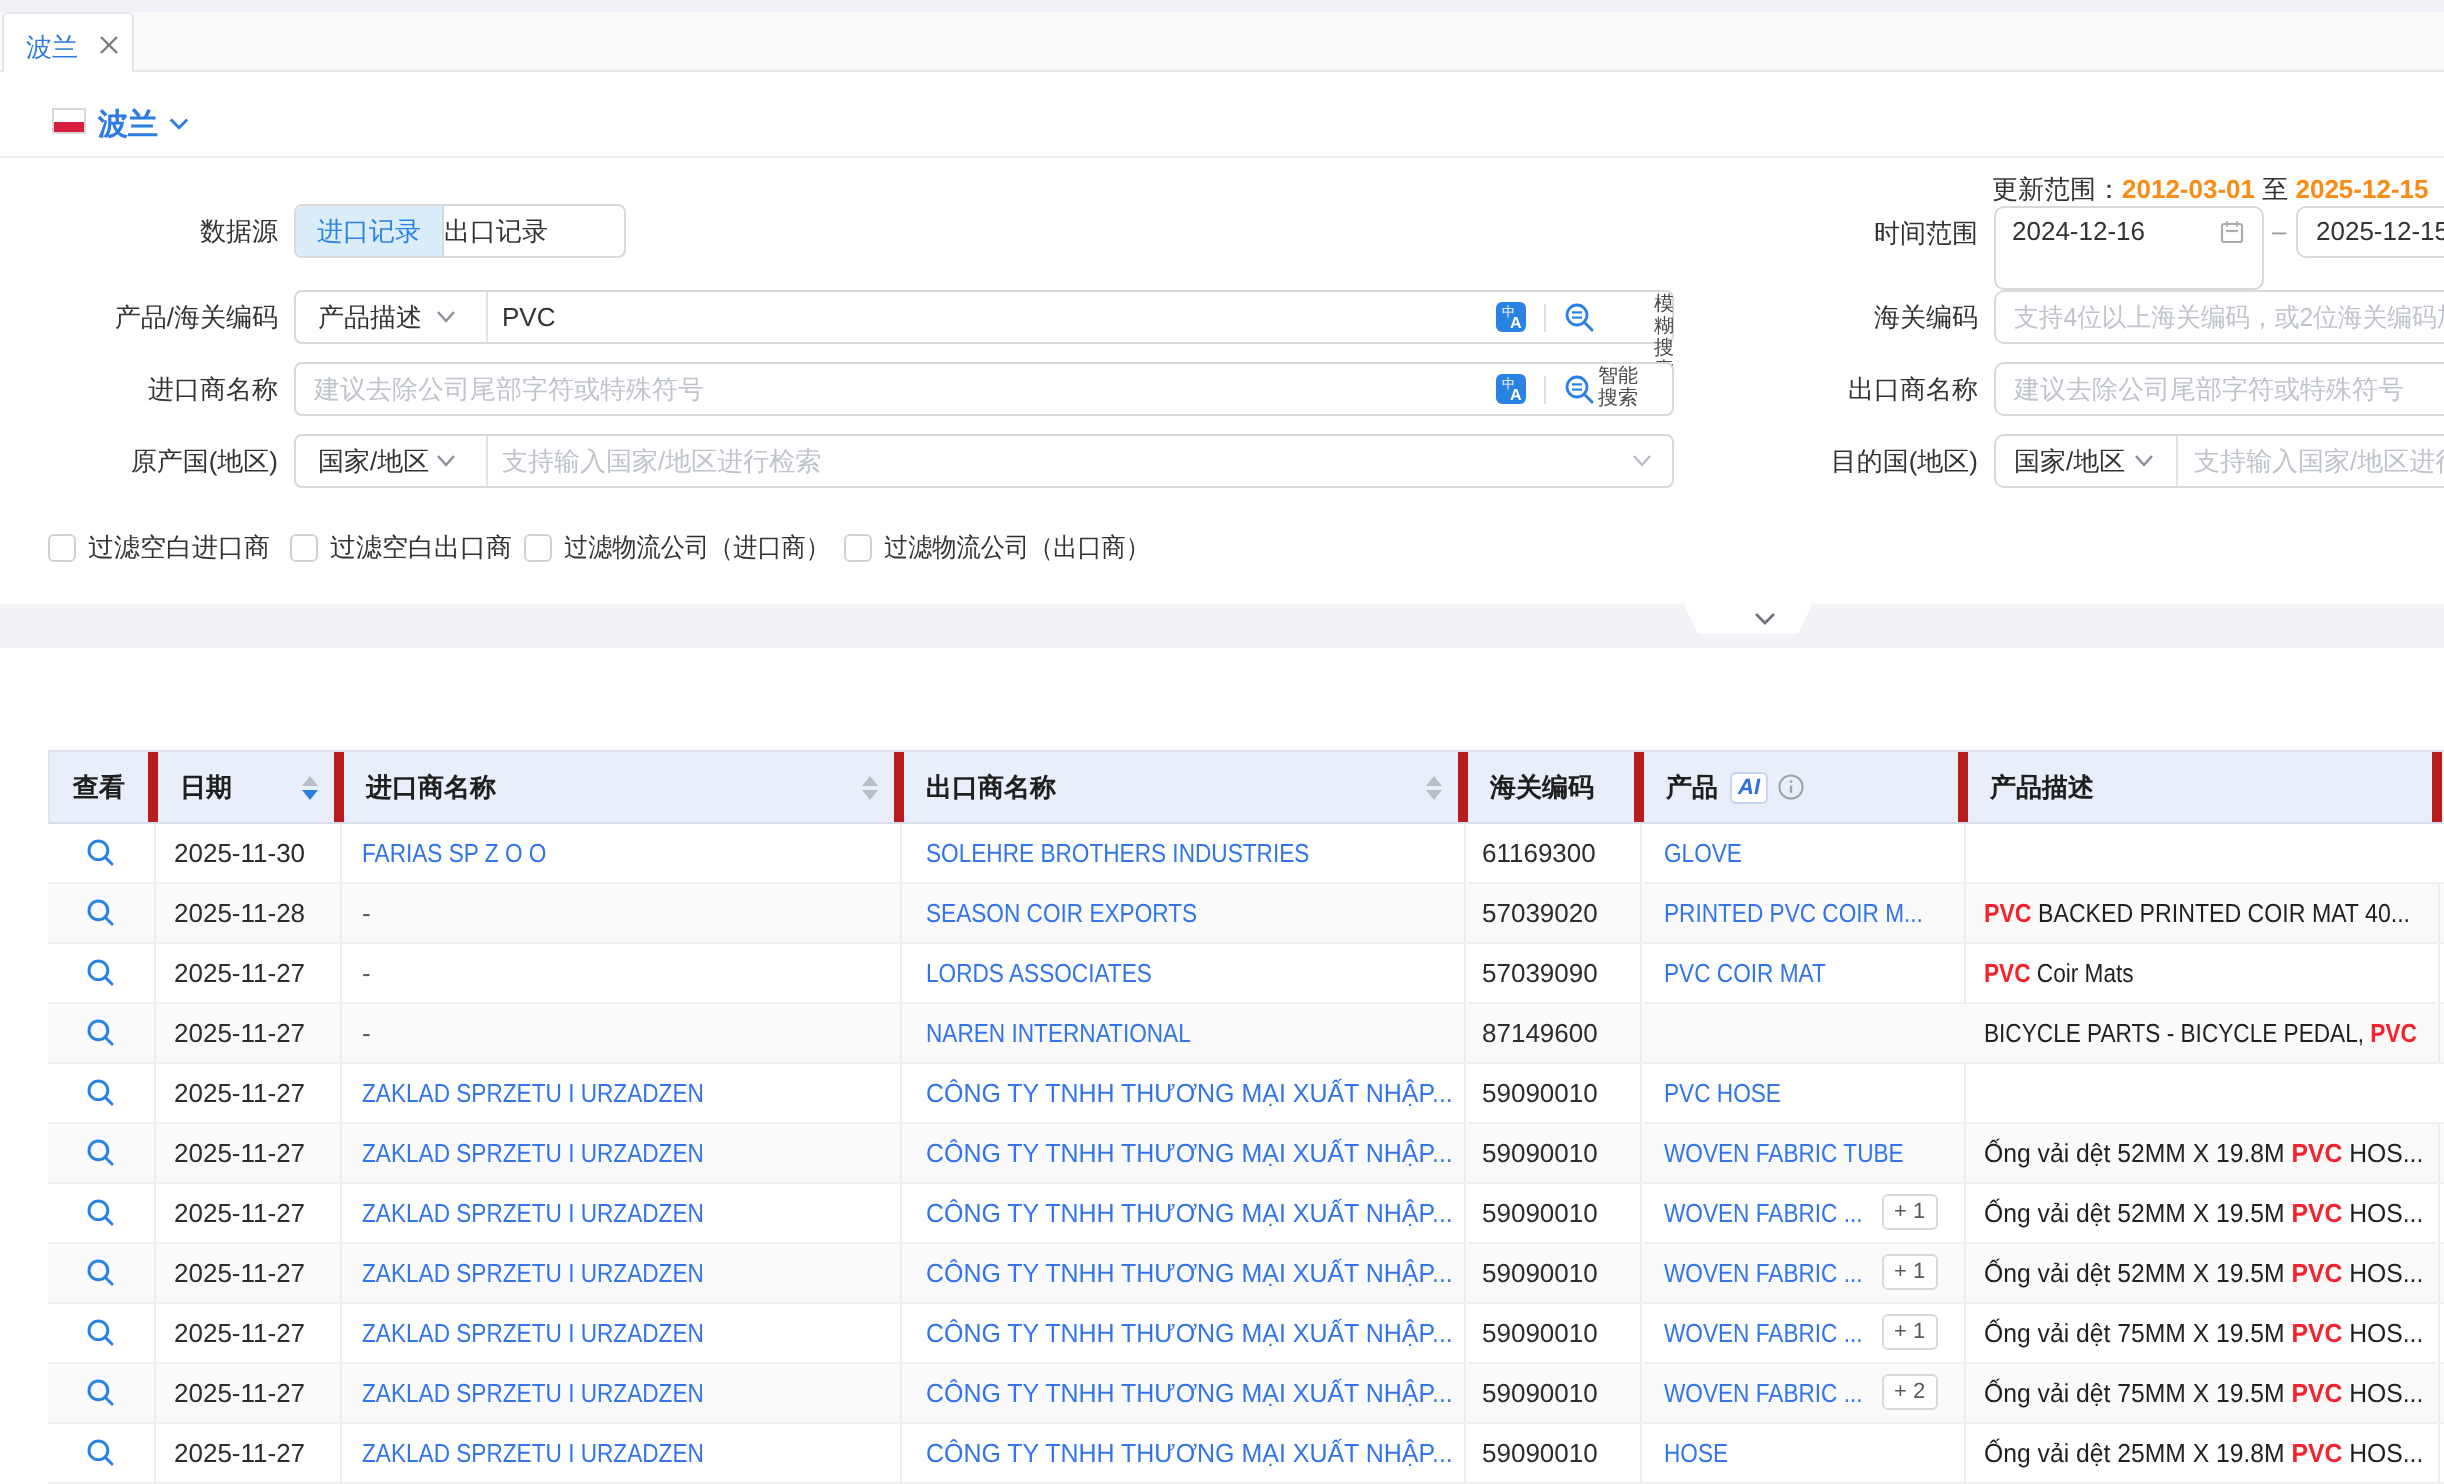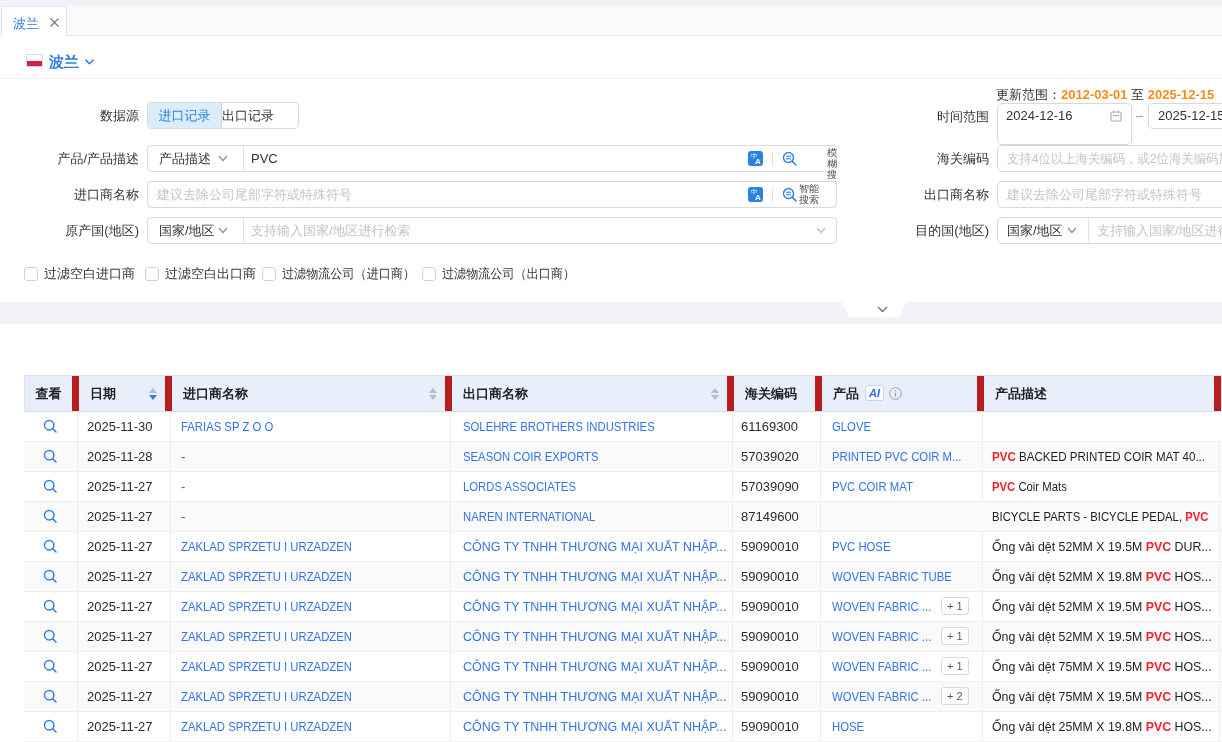--- a/index.html
+++ b/index.html
@@ -19,21 +19,21 @@
 .flag { position:absolute; left:26px; top:17px; width:17px; height:13px; border:1px solid #d9d9d9; }
 .flag .w { position:absolute; left:0; top:0; width:15px; height:5.5px; background:#fff; }
 .flag .r { position:absolute; left:0; top:5.5px; width:15px; height:5.5px; background:#d81e3f; }
 .ctitle { position:absolute; left:49px; top:16px; font-size:15px; font-weight:bold; color:#2d7ce0; }
 
 .label { position:absolute; text-align:right; color:#333; font-size:13px; line-height:27px; height:27px; }
 .fld { position:absolute; background:#fff; border:1px solid #d9d9d9; border-radius:4px; }
 .ph { color:#bfc3cc; font-size:13px; line-height:25px; white-space:nowrap; }
 .seldiv { position:absolute; top:0; bottom:0; width:1px; background:#e3e3e3; }
 
-.seg { position:absolute; left:147px; top:102px; width:152px; height:27px; border:1px solid #d9d9d9;
+.seg { position:absolute; left:147px; top:102px; width:166px; height:27px; border:1px solid #d9d9d9;
   border-radius:4px; background:#fff; }
 .seg .b1 { position:absolute; left:0; top:0; width:73px; height:25px; background:#dcedfa;
   border-radius:3px 0 0 3px; color:#2a82e4; text-align:center; line-height:25px; }
 .seg .b2 { position:absolute; left:73px; top:0; width:72px; height:25px; border-left:1px solid #d9d9d9;
   color:#333; line-height:25px; }
 
 .cb { position:absolute; top:266px; height:15px; line-height:15px; color:#333; }
 .cb i { display:inline-block; width:14px; height:14px; border:1px solid #d2d2d2; border-radius:3px;
   background:#fff; vertical-align:-3px; margin-right:6px; }
 
@@ -41,21 +41,21 @@
 .notch { position:absolute; left:842px; top:0; width:64px; height:0;
   border-top:15px solid #fff; border-left:7px solid transparent; border-right:7px solid transparent; }
 
 .sumline { position:absolute; left:24px; top:343px; font-size:14px; font-weight:bold; color:#1f1f1f;margin-top:36px; }
 .sumline .n { color:#fa4126; }
 
 .tblclip { position:absolute; left:24px; top:375px; width:1198px; height:367px; overflow:hidden; }
 .tbl { position:absolute; left:0; top:0; width:1260px; }
 .thead { position:relative; height:37px; background:#e9eefb; border:1px solid #dfe3ee; border-bottom:1px solid #d8ddeb; }
 .th { position:absolute; top:0; height:35px; line-height:35px; font-weight:bold; color:#1f1f1f;
-  border-right:7px solid #b91c1c; padding-left:11px; }
+  border-right:5px solid #b91c1c; padding-left:11px; }
 .trow { position:relative; height:30px; border-bottom:1px solid #f0f0f0; background:#fff; }
 .trow.alt { background:#fafafa; }
 .td { position:absolute; top:0; height:29px; line-height:29px; border-right:1px solid #ebedf0;
   white-space:nowrap; overflow:hidden; }
 .lnk { color:#3274e9; }
 .sc { display:inline-block; transform:scaleX(0.87); transform-origin:0 50%; white-space:nowrap; }
 .red { color:#f5222d; font-weight:bold; }
 .tag { display:inline-block; height:18px; line-height:16px; border:1px solid #d9d9d9; border-radius:3px;
   background:#fff; color:#595959; font-size:11px; padding:0 5px; vertical-align:1px; }
 .caret { position:absolute; right:8px; top:50%; margin-top:-6px; width:8px; height:12px; }
@@ -90,21 +90,21 @@
     <polyline points="1.5,1.5 6,6 10.5,1.5" fill="none" stroke="#2d7ce0" stroke-width="1.6"></polyline>
     </svg>
 </div>
 
 <div class="label" style="left:0;width:139px;top:102px">数据源</div>
 <div class="seg">
     <div class="b1">进口记录</div>
     <div class="b2">出口记录</div>
   </div>
 
-<div class="label" style="left:0;width:139px;top:145px">产品/产品描述</div>
+<div class="label" style="left:0;width:139px;top:145px">产品/海关编码</div>
 <div class="fld" style="left:147px;top:145px;width:690px;height:27px">
   <span class="abs" style="left:11px;line-height:25px;color:#333">产品描述</span>
   <svg class="abs" style="left:70px;top:9px" width="10" height="7" viewBox="0 0 10 7">
     <polyline points="1,1 5,5.5 9,1" fill="none" stroke="#8a8f99" stroke-width="1.2"></polyline>
     </svg>
   <div class="seldiv" style="left:95px"></div>
   <span class="abs" style="left:103px;line-height:25px;color:#333">PVC</span>
   <svg class="abs" style="left:600px;top:5px" width="15" height="15" viewBox="0 0 15 15">
     <rect x="0" y="0" width="15" height="15" rx="3" fill="#2a82e4"></rect>
     <text x="3" y="7" font-size="6.5" fill="#fff" font-family="Liberation Sans">中</text>
@@ -286,21 +286,20 @@
           <svg style="position:absolute;left:19px;top:7px" width="15" height="15" viewBox="0 0 15 15">
             <circle cx="6.2" cy="6.2" r="4.7" fill="none" stroke="#2a82e4" stroke-width="1.5"></circle>
             <line x1="9.6" y1="9.6" x2="13" y2="13" stroke="#2a82e4" stroke-width="1.5" stroke-linecap="round"></line>
           </svg>
         </div>
     <div class="td" style="left:54px;width:93px;padding-left:9px;color:#2b2b2b">2025-11-27</div>
     <div class="td" style="left:147px;width:280px;padding-left:10px"><span class="lnk sc">ZAKLAD SPRZETU I URZADZEN</span></div>
     <div class="td" style="left:427px;width:282px;padding-left:12px"><span class="lnk sc" style="transform:scaleX(0.96)">CÔNG TY TNHH THƯƠNG MẠI XUẤT NHẬP...</span></div>
     <div class="td" style="left:709px;width:88px;padding-left:8px;color:#2b2b2b">59090010</div>
     <div class="td" style="left:797px;width:162px;padding-left:11px"><span class="lnk sc">PVC HOSE</span></div>
-    <div class="td" style="left:959px;width:237px;padding-left:9px;color:#1f1f1f"><span class="sc" style="transform:scaleX(0.95)">Ống vải dệt 52MM X 19.5M <span class="red">PVC</span> DUR...</span></div>
   </div>
   <div class="trow alt">
     <div class="td" style="left:0;width:54px">
           <svg style="position:absolute;left:19px;top:7px" width="15" height="15" viewBox="0 0 15 15">
             <circle cx="6.2" cy="6.2" r="4.7" fill="none" stroke="#2a82e4" stroke-width="1.5"></circle>
             <line x1="9.6" y1="9.6" x2="13" y2="13" stroke="#2a82e4" stroke-width="1.5" stroke-linecap="round"></line>
           </svg>
         </div>
     <div class="td" style="left:54px;width:93px;padding-left:9px;color:#2b2b2b">2025-11-27</div>
     <div class="td" style="left:147px;width:280px;padding-left:10px"><span class="lnk sc">ZAKLAD SPRZETU I URZADZEN</span></div>

